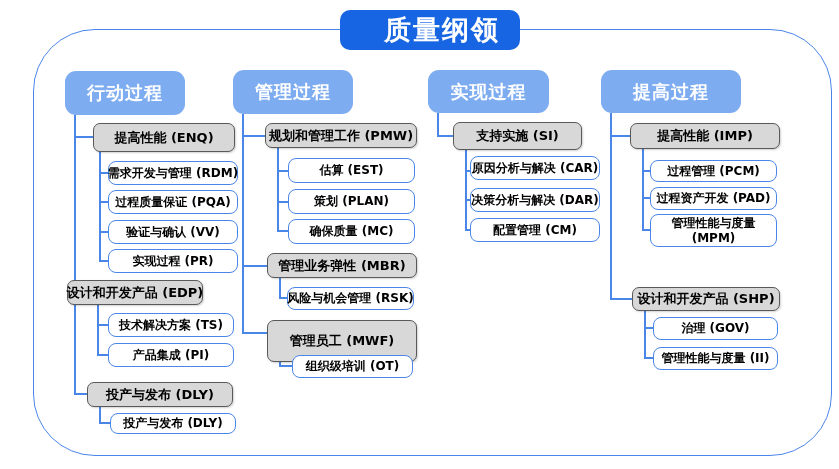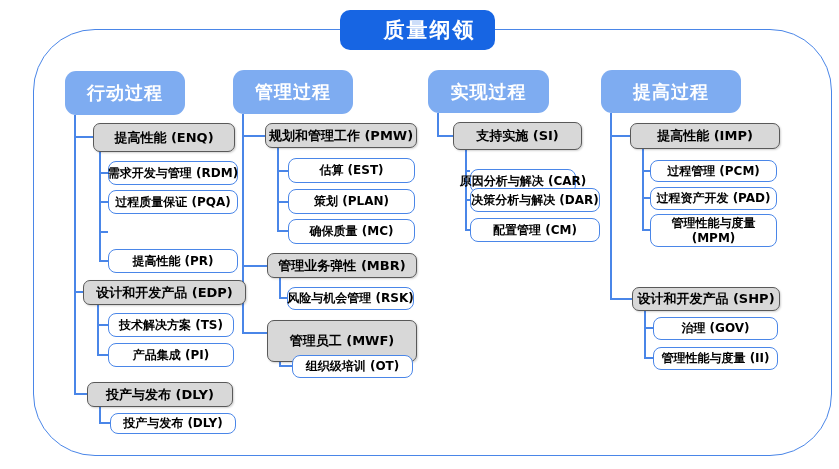--- a/index.html
+++ b/index.html
@@ -3,24 +3,24 @@
 <meta charset="utf-8">
 <style>
   * { margin:0; padding:0; box-sizing:border-box; }
   html,body { width:839px; height:469px; background:#ffffff;
     font-family:"DejaVu Sans","Liberation Sans",sans-serif; }
   .stage { position:relative; width:839px; height:469px; overflow:hidden; }
 
   .frame { position:absolute; left:33px; top:29px; width:799px; height:427px;
     border:1.6px solid var(--color-line,#4a86e8); border-radius:62px; background:#fff; }
 
-  .title { position:absolute; left:340px; top:10px; width:155px; height:40px;
+  .title { position:absolute; left:340px; top:10px; width:180px; height:40px;
     display:flex; align-items:center; justify-content:center;
     background:var(--color-title-bg,#1765e3); color:#fff; font-weight:bold;
-    font-size:21px; letter-spacing:2px; border-radius:10px; z-index:5;padding-left:24px; }
+    font-size:27px; letter-spacing:2px; border-radius:10px; z-index:5;padding-left:24px; }
 
   .header { position:absolute; display:flex; align-items:center; justify-content:center;
     background:var(--color-header-bg,#7eacf1); color:#fff; font-weight:bold;
     font-size:18px; letter-spacing:1px; border-radius:11px; z-index:3; }
 
   .gbox { position:absolute; display:flex; align-items:center; justify-content:center;
     background:var(--color-gray-fill,#d8d8d8); border:1.8px solid var(--color-gray-border,#595959);
     border-radius:7px; font-weight:bold; font-size:13px; color:#000; white-space:nowrap;
     box-shadow:1px 1px 2px rgba(0,0,0,.18); z-index:3; }
 
@@ -42,22 +42,23 @@
   <div class="title">质量纲领</div>
 
   <div class="header" style="left:65px;top:71px;width:120px;height:44px">行动过程</div>
   <div class="header" style="left:233px;top:70px;width:120px;height:44px">管理过程</div>
   <div class="header" style="left:428px;top:70px;width:121px;height:43px">实现过程</div>
   <div class="header" style="left:601px;top:70px;width:140px;height:43px">提高过程</div>
 
   <div class="gbox" style="left:93px;top:123px;width:142px;height:29px">提高性能 (ENQ)</div>
   <div class="wbox" style="left:108px;top:161px;width:130px;height:24px">需求开发与管理 (RDM)</div>
   <div class="wbox" style="left:108px;top:190px;width:130px;height:24px">过程质量保证 (PQA)</div>
-  <div class="wbox" style="left:108px;top:249px;width:130px;height:24px">提高性能 (PR)</div>
-  <div class="gbox" style="left:83px;top:280px;width:163px;height:25px">设计和开发产品 (EDP)</div>
+  <div class="wbox" style="left:108px;top:220px;width:130px;height:24px">验证与确认 (VV)</div>
+  <div class="wbox" style="left:108px;top:249px;width:130px;height:24px">实现过程 (PR)</div>
+  <div class="gbox" style="left:67px;top:280px;width:136px;height:25px">设计和开发产品 (EDP)</div>
   <div class="wbox" style="left:108px;top:313px;width:126px;height:24px">技术解决方案 (TS)</div>
   <div class="wbox" style="left:108px;top:343px;width:126px;height:24px">产品集成 (PI)</div>
   <div class="gbox" style="left:87px;top:382px;width:146px;height:25px">投产与发布 (DLY)</div>
   <div class="wbox" style="left:110px;top:413px;width:126px;height:21px">投产与发布 (DLY)</div>
 
   <div class="vl" style="left:74px;top:115px;height:279px"></div>
   <div class="hl" style="left:74px;top:136px;width:19px"></div>
   <div class="hl" style="left:74px;top:291px;width:11px"></div>
   <div class="hl" style="left:74px;top:393px;width:13px"></div>
   <div class="vl" style="left:99px;top:152px;height:109px"></div>
@@ -87,21 +88,21 @@
   <div class="vl" style="left:277px;top:148px;height:83px"></div>
   <div class="hl" style="left:277px;top:170px;width:11px"></div>
   <div class="hl" style="left:277px;top:201px;width:11px"></div>
   <div class="hl" style="left:277px;top:230px;width:11px"></div>
   <div class="vl" style="left:279px;top:278px;height:20px"></div>
   <div class="hl" style="left:279px;top:297px;width:8px"></div>
   <div class="vl" style="left:279px;top:346px;height:20px"></div>
   <div class="hl" style="left:279px;top:365px;width:13px"></div>
 
   <div class="gbox" style="left:453px;top:122px;width:129px;height:28px">支持实施 (SI)</div>
-  <div class="wbox" style="left:470px;top:169px;width:106px;height:24px">原因分析与解决 (CAR)</div>
+  <div class="wbox" style="left:470px;top:156px;width:130px;height:24px">原因分析与解决 (CAR)</div>
   <div class="wbox" style="left:470px;top:188px;width:130px;height:24px">决策分析与解决 (DAR)</div>
   <div class="wbox" style="left:470px;top:218px;width:130px;height:24px">配置管理 (CM)</div>
 
   <div class="vl" style="left:437px;top:113px;height:23px"></div>
   <div class="hl" style="left:437px;top:135px;width:16px"></div>
   <div class="vl" style="left:465px;top:150px;height:80px"></div>
   <div class="hl" style="left:465px;top:170px;width:5px"></div>
   <div class="hl" style="left:465px;top:199px;width:5px"></div>
   <div class="hl" style="left:465px;top:229px;width:5px"></div>
 

